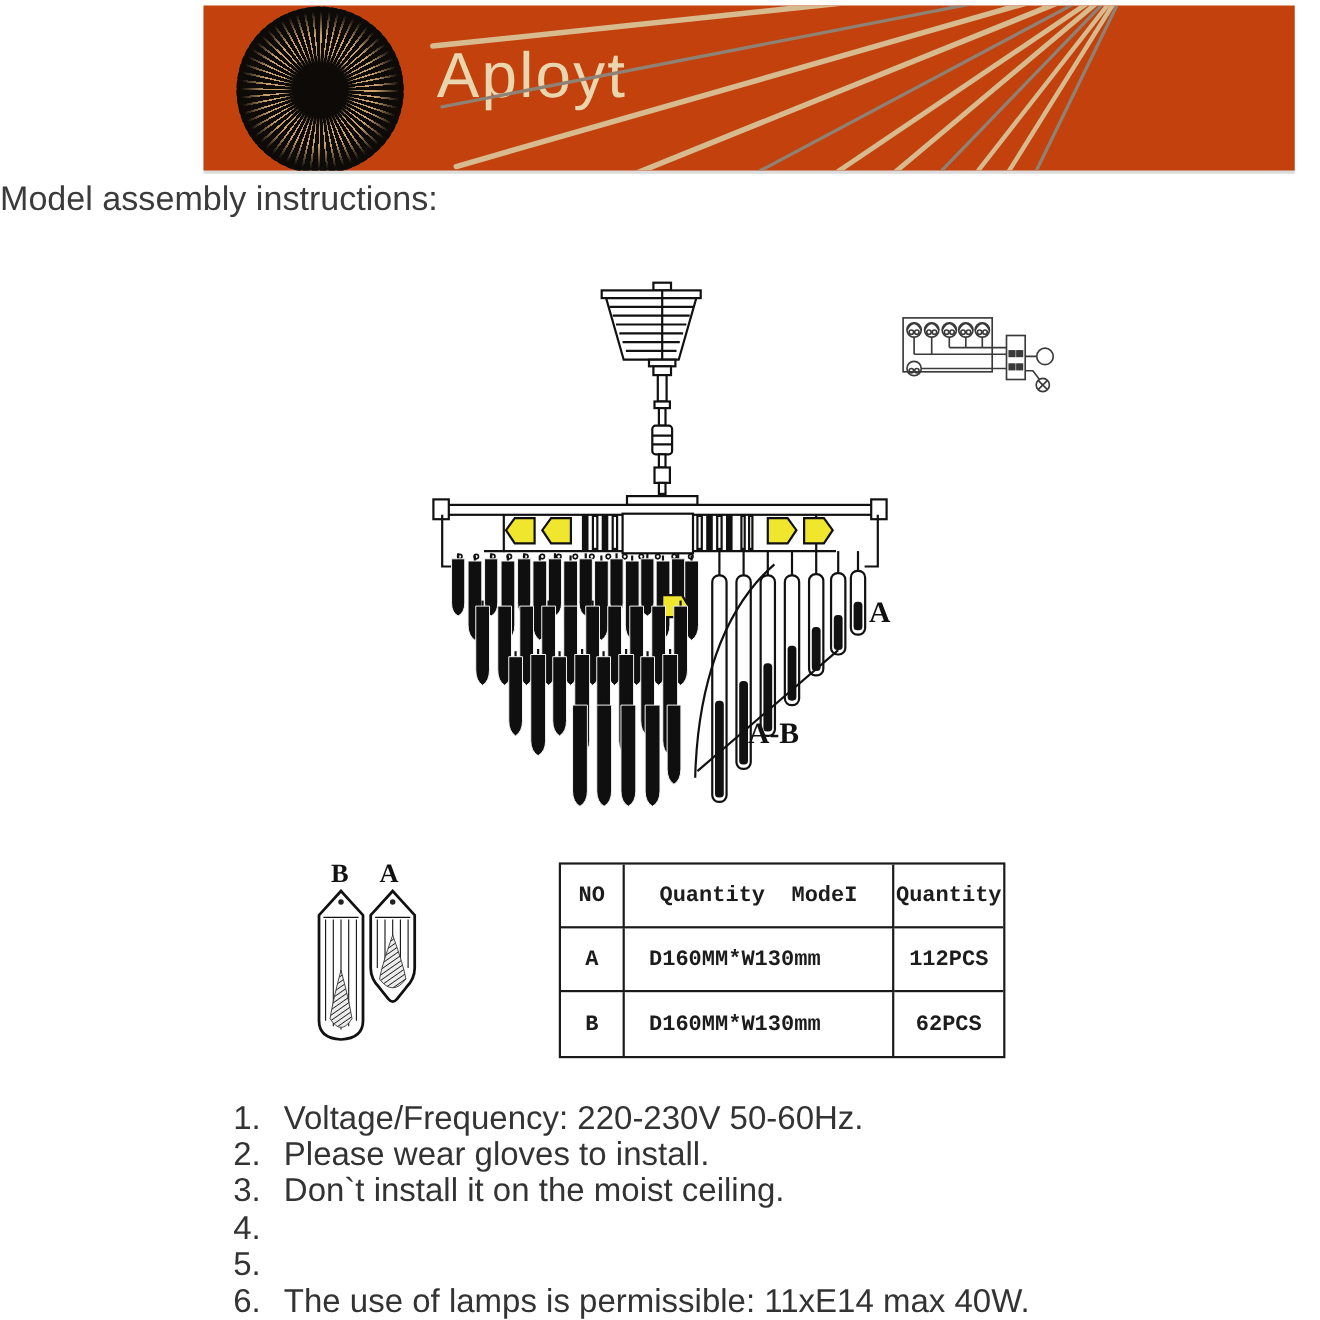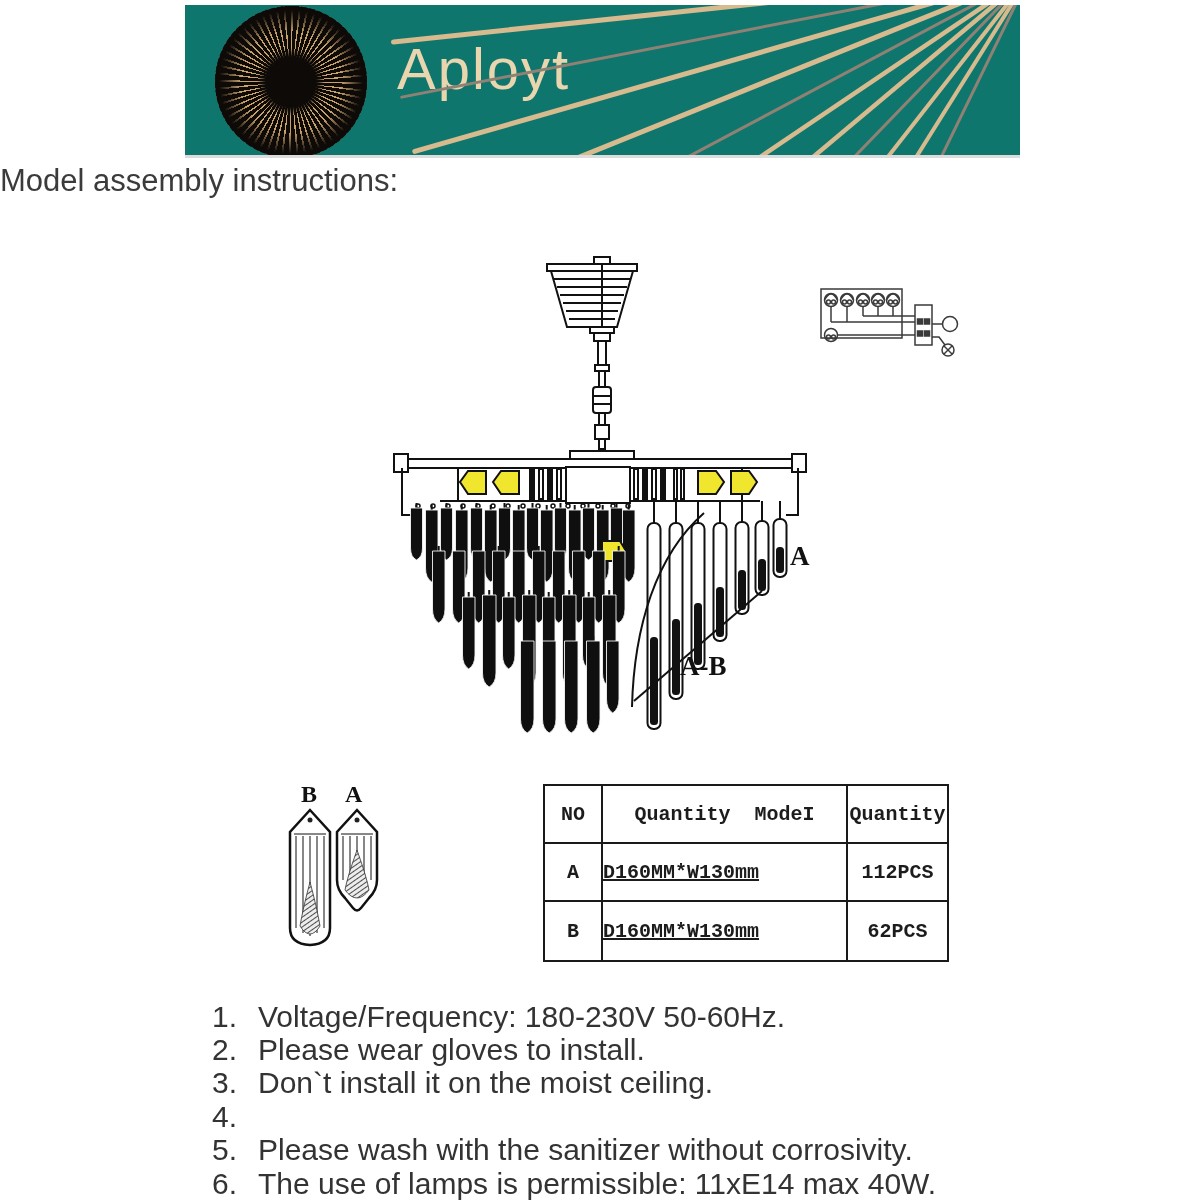--- a/index.html
+++ b/index.html
@@ -1,48 +1,48 @@
 <!DOCTYPE html>
 <html><head>
 <meta charset="utf-8">
 <style>
   html,body{margin:0;padding:0;background:#fff;}
   .page{position:relative;width:1200px;height:1200px;background:#ffffff;
         font-family:"Liberation Sans",sans-serif;overflow:hidden;}
 
   
-  .banner{position:absolute;left:185px;top:5px;width:835px;height:150px;
-          background:#0f766e;overflow:hidden;box-shadow:0 3px 0 #dcdcdc;}
+  .banner{position:absolute;left:185px;top:5px;width:992px;height:150px;
+          background:#c2410c;overflow:hidden;box-shadow:0 3px 0 #dcdcdc;}
   .sunburst{position:absolute;left:30px;top:1px;width:152px;height:152px;border-radius:50%;
             background:repeating-conic-gradient(#c9a26a 0deg 1.7deg,#0d0a08 1.7deg 6deg);}
   .sunburst::after{content:"";position:absolute;inset:0;border-radius:50%;
             background:radial-gradient(circle at 50% 50%,
               #0d0a08 0 25px, rgba(13,10,8,0) 34px, rgba(13,10,8,0) 50px, #0d0a08 72px);}
   .wordmark{position:absolute;left:212px;top:30px;font-size:58px;font-weight:400;
             letter-spacing:2px;color:#e9d5ae;}
   .rays{position:absolute;left:0;top:0;width:833px;height:150px;}
 
   
   .title-block{position:absolute;left:0;top:162px;width:1200px;text-align:left;
                color:#3b3b3b;font-size:31px;line-height:38px;font-weight:500;}
 
   
   .svg-abs{position:absolute;}
 
   
-  .parts-table{position:absolute;left:543px;top:784px;
+  .parts-table{position:absolute;left:508px;top:784px;
                display:grid;grid-template-columns:58px 245px 99px;grid-auto-rows:58px;
                border:2px solid #1a1a1a;background:#fff;
                font-family:"Liberation Mono",monospace;font-weight:bold;
                font-size:20px;color:#1c1c1c;}
   .cell{display:flex;align-items:center;justify-content:center;
         border-right:2px solid #1a1a1a;border-bottom:2px solid #1a1a1a;}
   .cell:nth-child(3n){border-right:none;}
   .cell:nth-last-child(-n+3){border-bottom:none;}
-  .cell.model-val{justify-content:flex-start;text-decoration:underline;}
+  .cell.model-val{justify-content:flex-start;padding-left:22px;}
   .cell.pre{white-space:pre;}
 
   
   .instructions{position:absolute;left:212px;top:1000px;width:850px;
                 color:#333333;font-size:30px;}
   .ins-row{display:flex;align-items:center;height:33.4px;}
   .ins-num{width:46px;flex:none;}
   .ins-text{flex:none;}
 </style>
 </head>
@@ -336,36 +336,35 @@
     <div class="cell">112PCS</div>
 
     <div class="cell">B</div>
     <div class="cell model-val">D160MM*W130mm</div>
     <div class="cell">62PCS</div>
   </div>
 
   <div class="instructions">
     <div class="ins-row">
       <span class="ins-num">1.</span>
-      <span class="ins-text">Voltage/Frequency: 180-230V 50-60Hz.</span>
+      <span class="ins-text">Voltage/Frequency: 220-230V 50-60Hz.</span>
     </div>
     <div class="ins-row">
       <span class="ins-num">2.</span>
       <span class="ins-text">Please wear gloves to install.</span>
     </div>
     <div class="ins-row">
       <span class="ins-num">3.</span>
       <span class="ins-text">Don`t install it on the moist ceiling.</span>
     </div>
     <div class="ins-row">
       <span class="ins-num">4.</span>
     </div>
     <div class="ins-row">
       <span class="ins-num">5.</span>
-      <span class="ins-text">Please wash with the sanitizer without corrosivity.</span>
     </div>
     <div class="ins-row">
       <span class="ins-num">6.</span>
       <span class="ins-text">The use of lamps is permissible: 11xE14 max 40W.</span>
     </div>
   </div>
 
 </div>
 
 </body></html>

